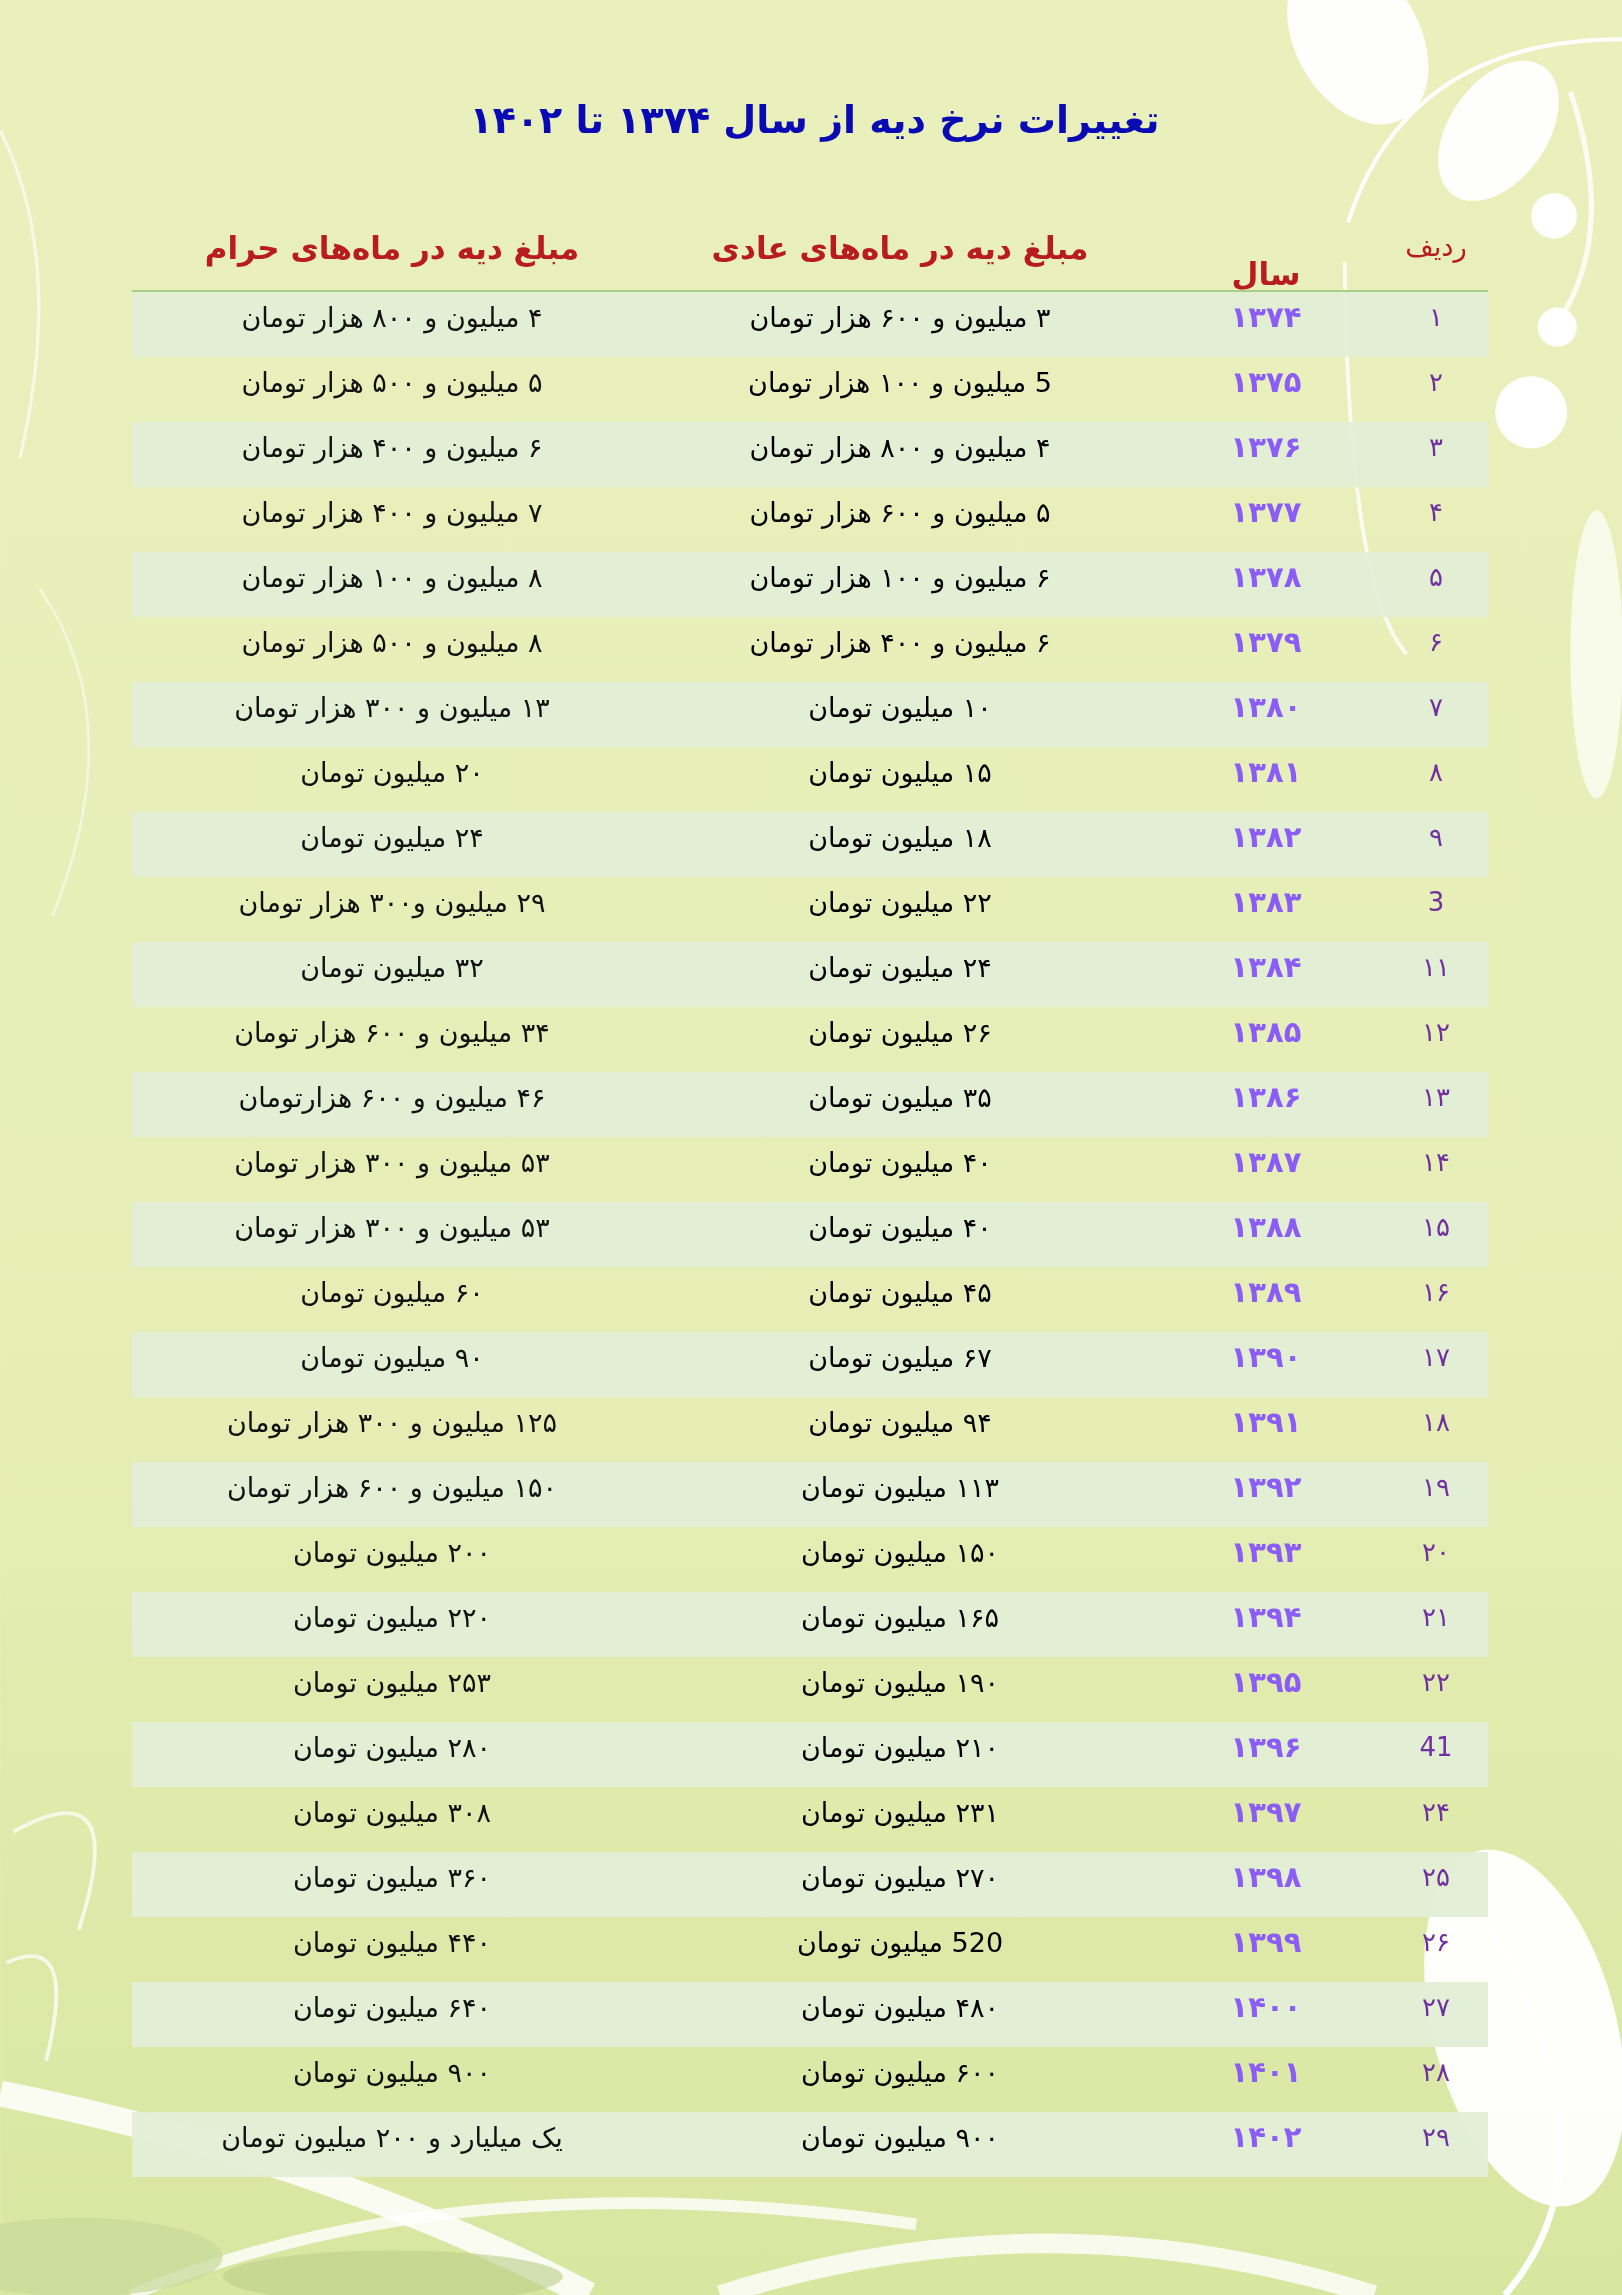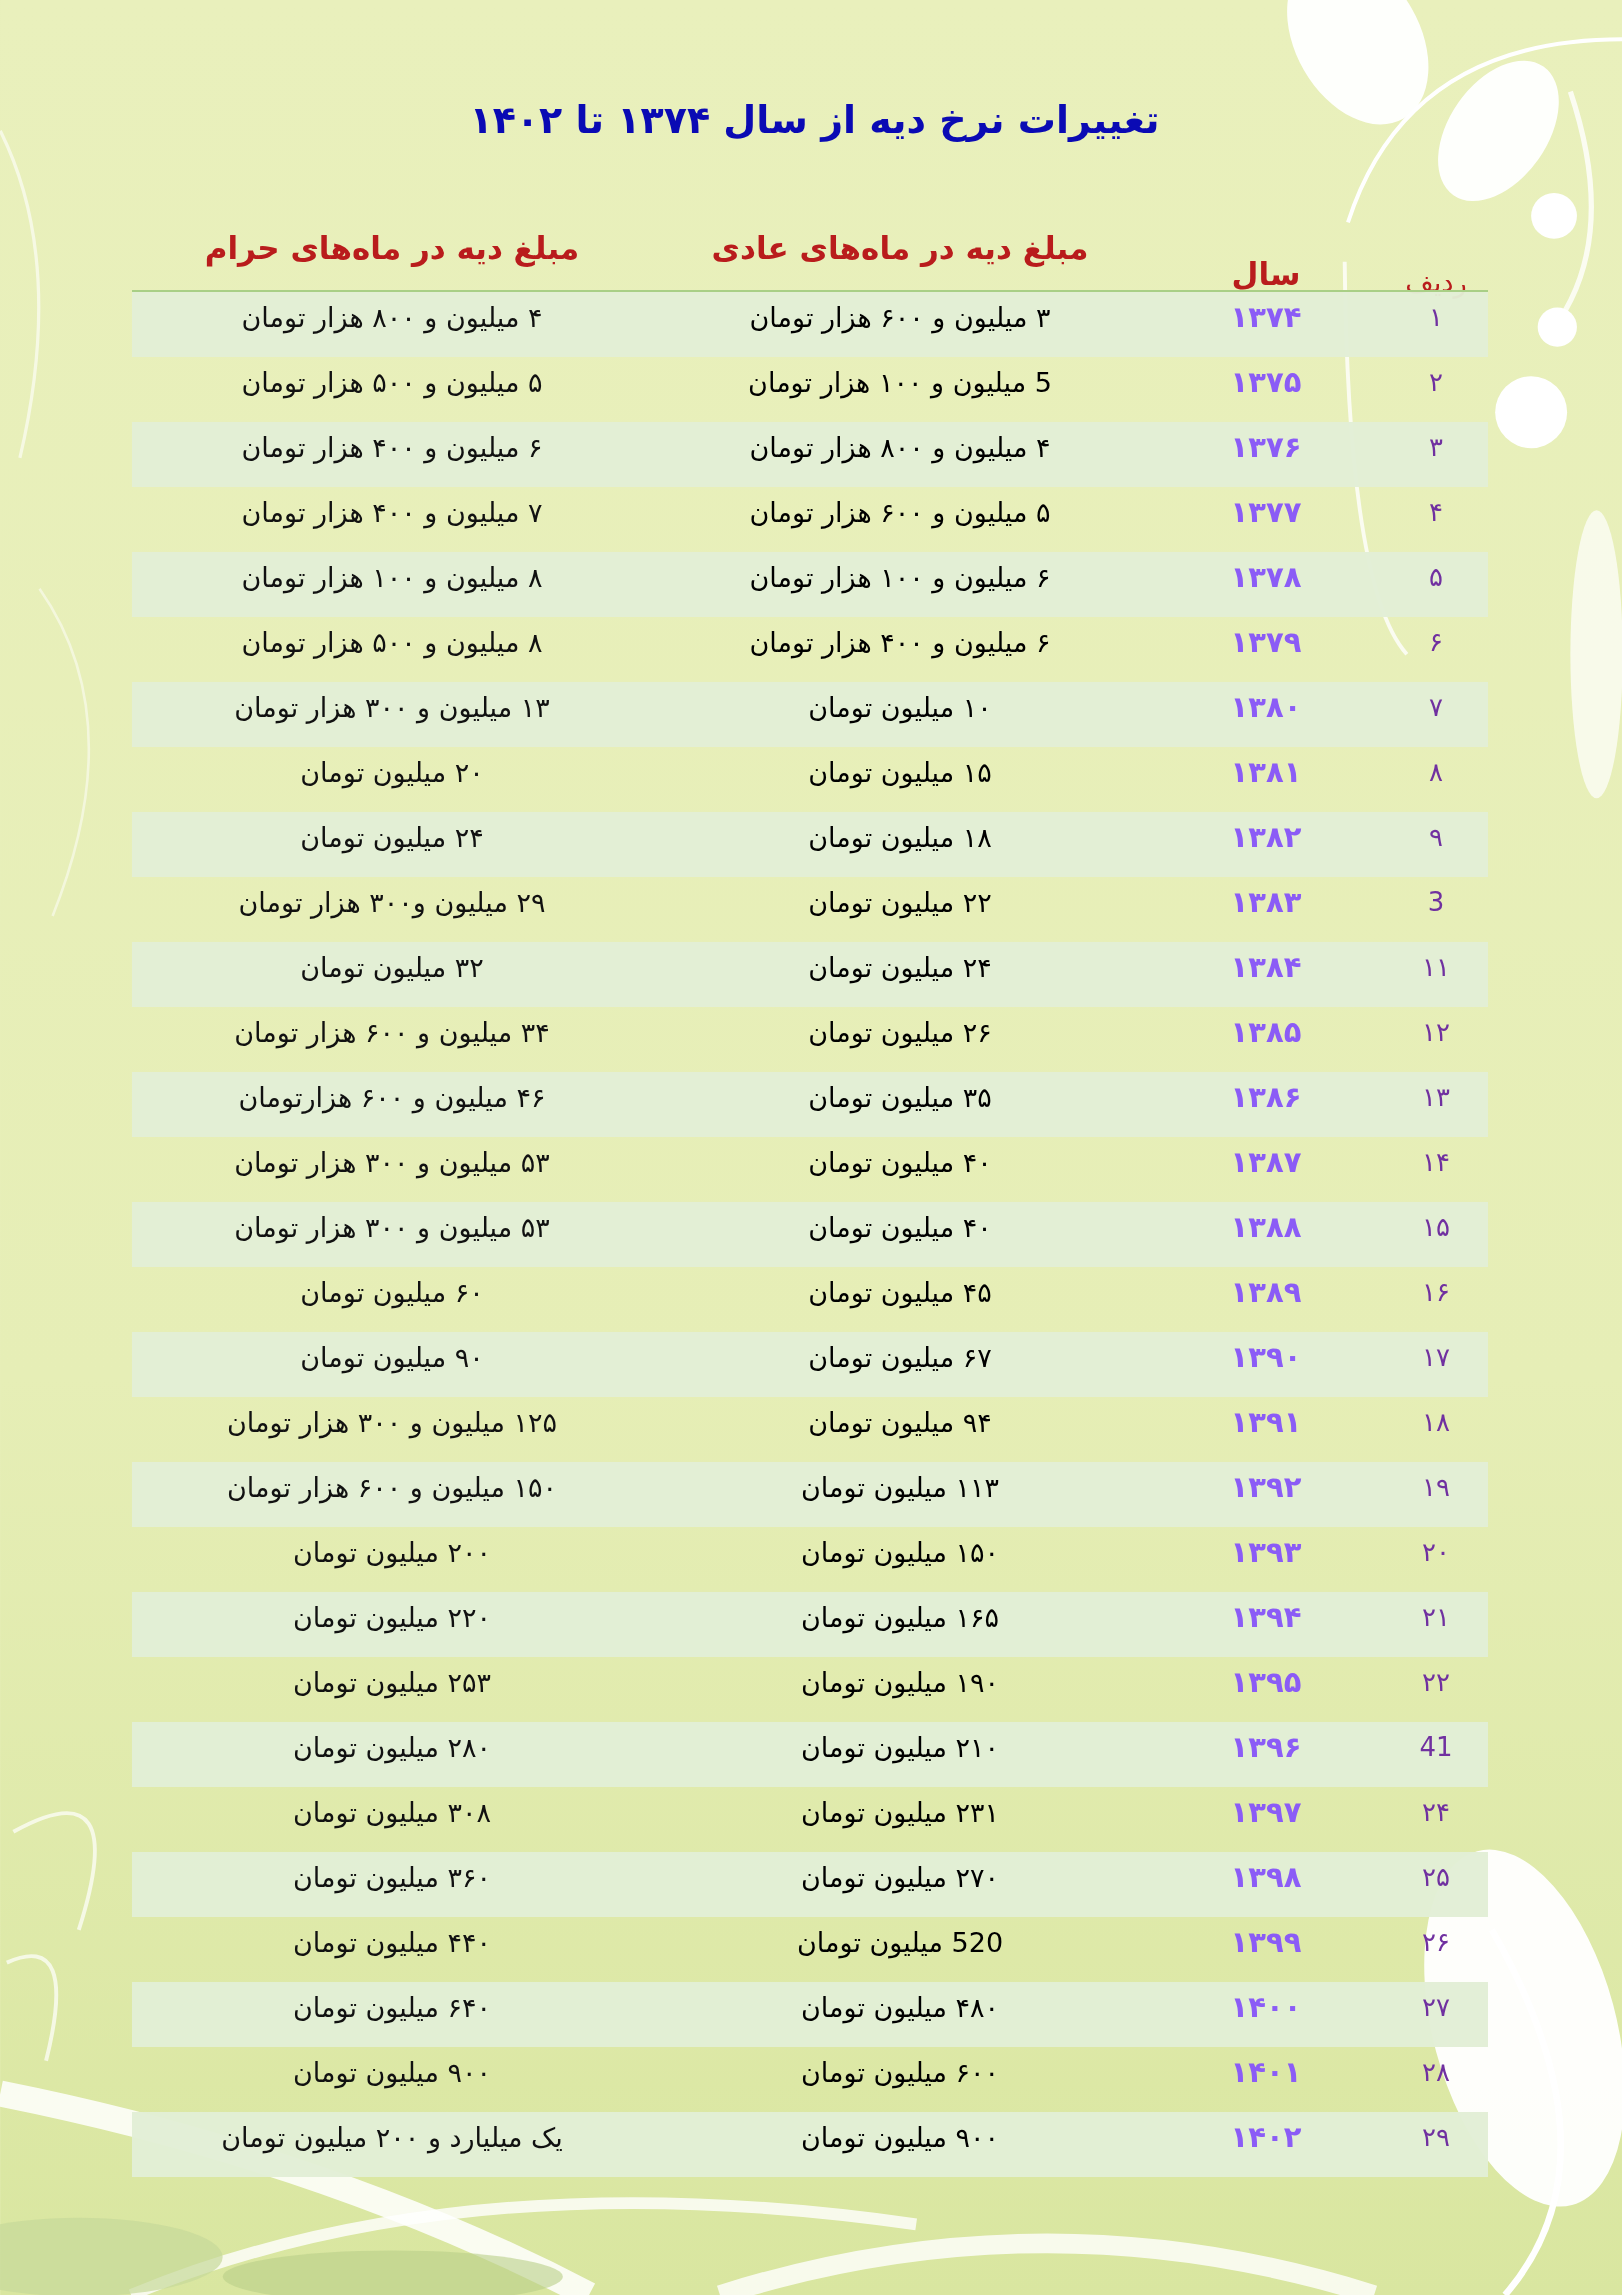--- a/index.html
+++ b/index.html
@@ -13,21 +13,21 @@
   .title {
     position:absolute; left:0; width:1629px; top:98px; text-align:center;
     font-family:"DejaVu Sans", sans-serif; font-weight:bold; font-size:38px;
     color:#0a0ab4; direction:rtl;
   }
   .head { position:absolute; top:213px; left:132px; width:1356px; height:52px; }
   .head span {
     position:absolute; top:17px; transform:translateX(-50%); white-space:nowrap;
     color:#b91c1c; font-weight:bold; font-size:31px; direction:rtl;
   }
-  .head span.h-row { font-weight:normal; font-size:27.5px;margin-top:36px; }
+  .head span.h-row { font-weight:normal; font-size:27.5px; }
   .table {
     position:absolute; left:132px; top:290px; width:1356px;
     border-top:2px solid #a9cf86;
   }
   .row { position:relative; height:65px; }
   .row:nth-child(odd) { background:rgba(226,238,214,0.97); }
   .cell {
     position:absolute; top:9.2px; transform:translateX(-50%);
     white-space:nowrap; direction:rtl; font-size:27px; line-height:33px;
   }

